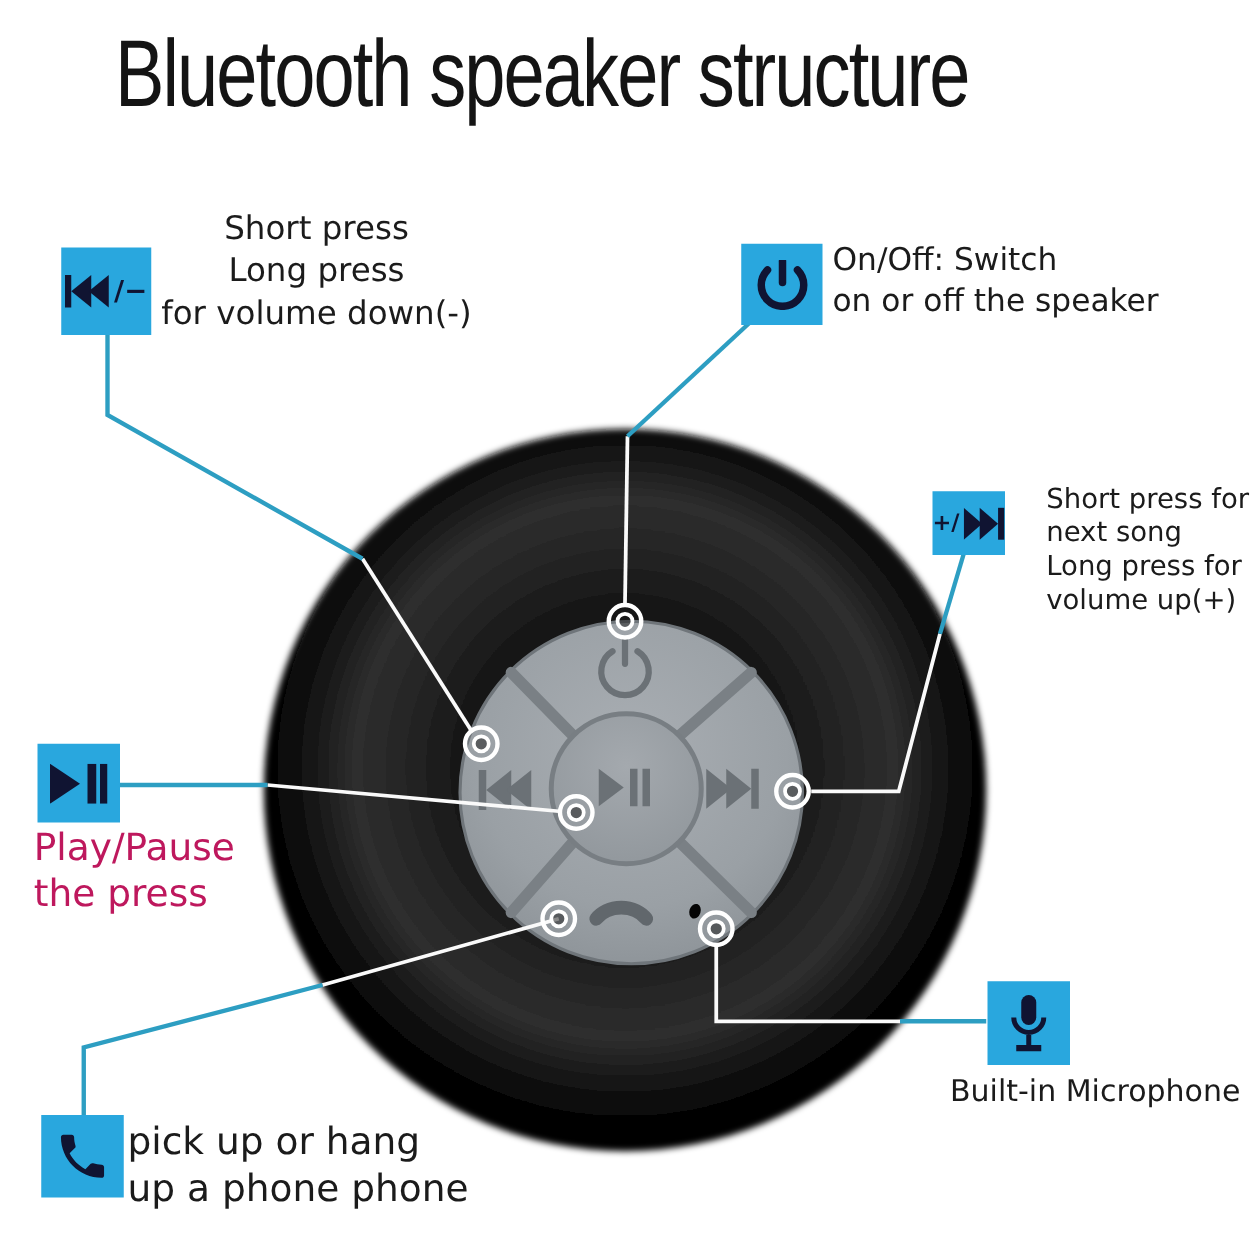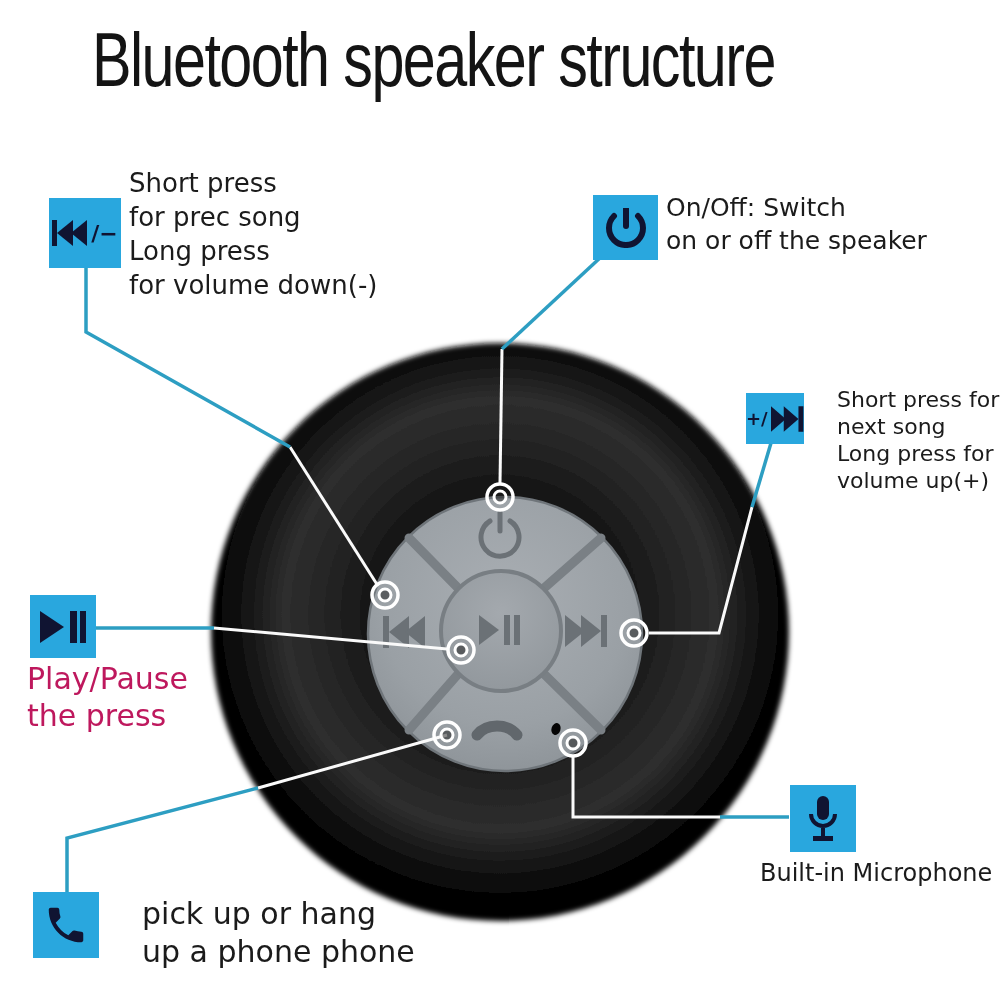--- a/index.html
+++ b/index.html
@@ -4,21 +4,21 @@
 <style>
   html,body{margin:0;padding:0;background:#fff;}
   .stage{position:relative;width:1000px;height:976px;background:#ffffff;overflow:hidden;
          font-family:"DejaVu Sans",sans-serif;}
   .title{position:absolute;left:92px;top:16px;white-space:nowrap;color:#141414;
          font-family:"Liberation Sans",sans-serif;font-size:76px;font-weight:400;letter-spacing:-2px;
          transform:scaleX(0.78);transform-origin:left top;}
   #diagram{position:absolute;left:0;top:0;}
   .ann-text{position:absolute;color:#1b1b1b;}
   .ann-text div{white-space:nowrap;}
-  #txt-prev {left:129px;top:166px;font-size:26px;line-height:34px;}
+  #txt-prev {left:129px;top:166px;font-size:26px;line-height:34px;text-align:center;}
   #txt-power{left:666px;top:191px;font-size:25px;line-height:33px;}
   #txt-next {left:810px;top:386px;font-size:22px;line-height:27px;margin-left:27px;}
   #txt-play {left:27px; top:660px;font-size:30px;line-height:37px;}
   #txt-phone{left:102px;top:895px;font-size:30px;line-height:38px;}
   #txt-mic  {left:744px;top:858px;font-size:24px;line-height:31px;margin-left:16px;}
   .ann-box{position:absolute;display:flex;align-items:center;justify-content:center;gap:3px;}
   #box-prev {left:49px; top:198px;width:72px;height:70px;}
   #box-power{left:593px;top:195px;width:65px;height:65px;}
   #box-next {left:746px;top:393px;width:58px;height:51px;}
   #box-play {left:30px; top:595px;width:66px;height:63px;}
@@ -184,21 +184,20 @@
     <svg width="44" height="50" viewBox="0 0 44 50">
       <rect x="16" y="2" width="12" height="24" rx="6" fill="#101432"></rect>
       <path d="M10,20 a12,12 0 0 0 24,0" stroke="#101432" stroke-width="4" fill="none"></path>
       <line x1="22" y1="34" x2="22" y2="42" stroke="#101432" stroke-width="4"></line>
       <rect x="12" y="42" width="20" height="5" fill="#101432"></rect>
     </svg>
   </div>
 
   <div class="ann-text" id="txt-prev" style="color: rgb(27, 27, 27);">
     <div>Short press</div>
-    <div>for prec song</div>
     <div>Long press</div>
     <div>for volume down(-)</div>
   </div>
 
   <div class="ann-text" id="txt-power" style="color: rgb(27, 27, 27);">
     <div>On/Off: Switch</div>
     <div>on or off the speaker</div>
   </div>
 
   <div class="ann-text" id="txt-next" style="color: rgb(27, 27, 27);">
@@ -206,21 +205,21 @@
     <div>next song</div>
     <div>Long press for</div>
     <div>volume up(+)</div>
   </div>
 
   <div class="ann-text" id="txt-play" style="color: #be185d;">
     <div>Play/Pause</div>
     <div>the press</div>
   </div>
 
-  <div class="ann-text" id="txt-phone" style="color: rgb(27, 27, 27); margin-left: 40px;">
+  <div class="ann-text" id="txt-phone" style="color: rgb(27, 27, 27);">
     <div>pick up or hang</div>
     <div>up a phone phone</div>
   </div>
 
   <div class="ann-text" id="txt-mic" style="color: rgb(27, 27, 27);">
     <div>Built-in Microphone</div>
   </div>
 
 </div>
 

